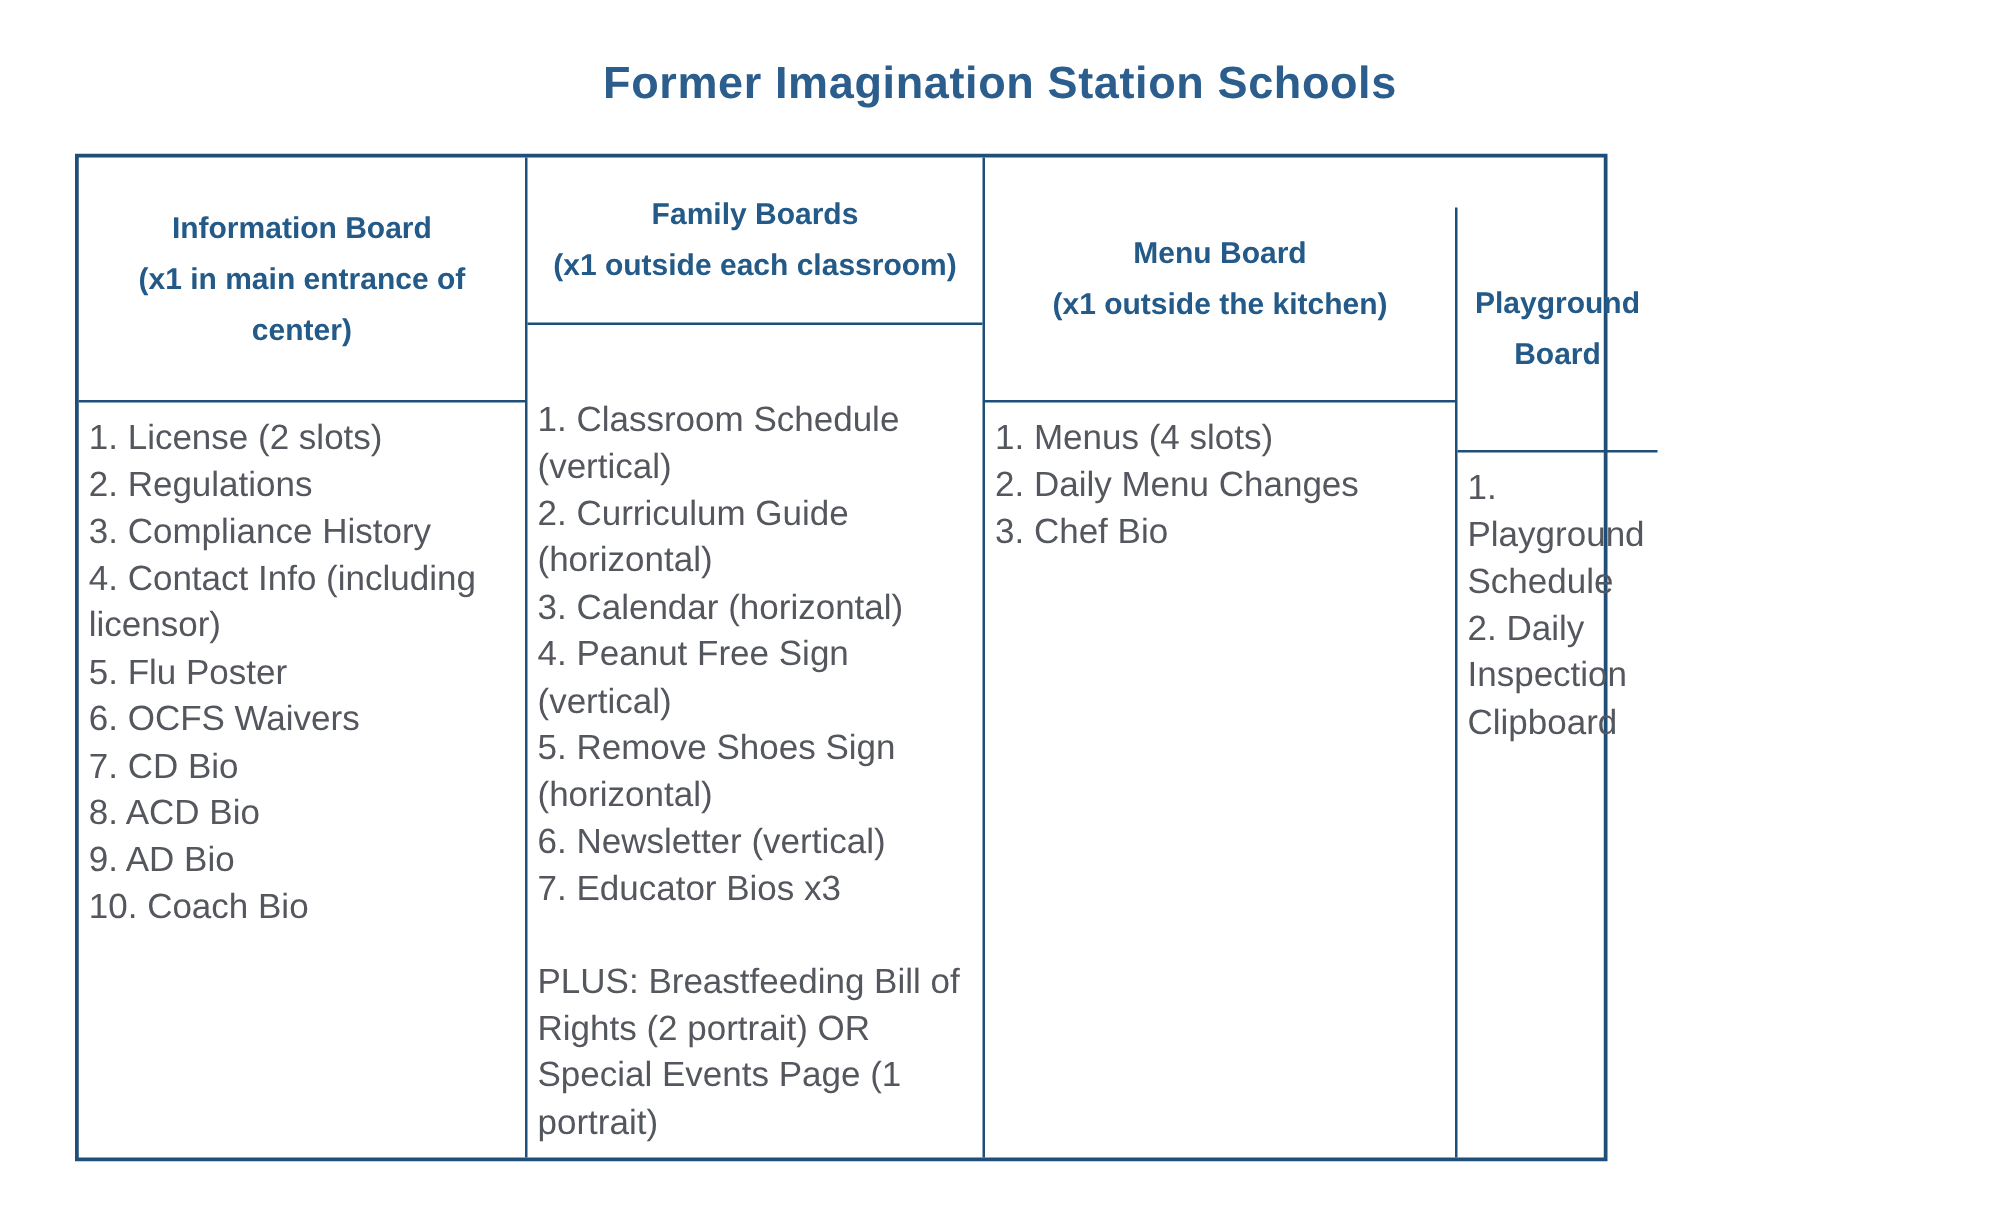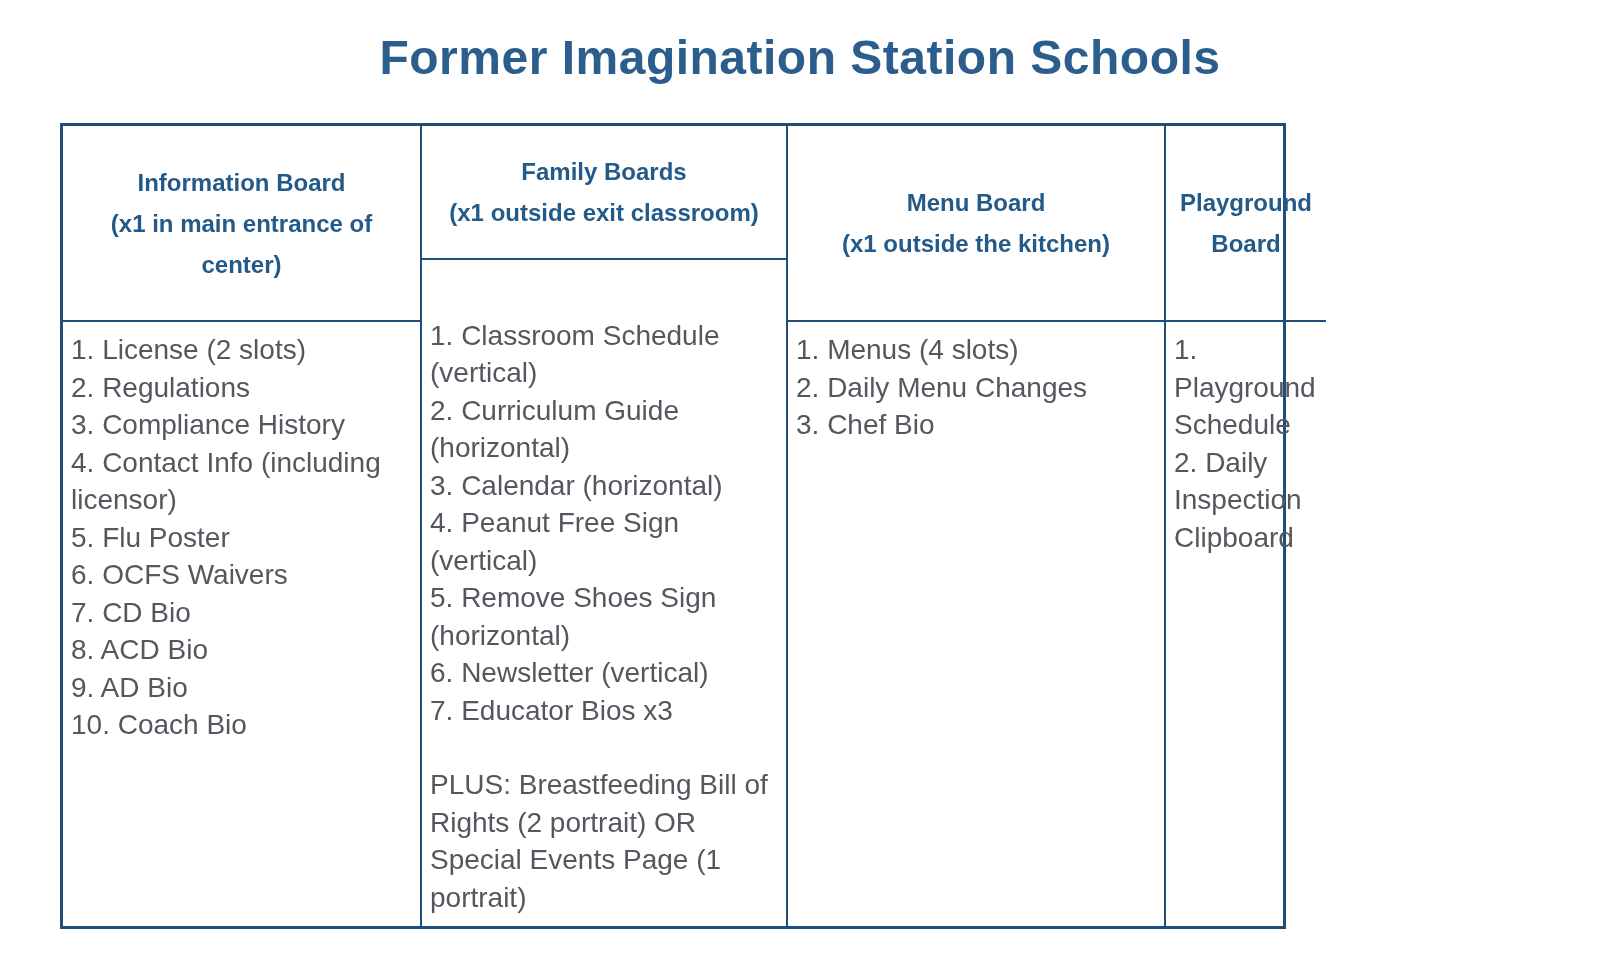--- a/index.html
+++ b/index.html
@@ -5,24 +5,24 @@
   html, body {
     margin: 0;
     padding: 0;
     background: #ffffff;
     width: 1600px;
     height: 971px;
     font-family: "Liberation Sans", sans-serif;
     position: relative;
   }
   .page-title {
-    margin: 0;
+    margin: 15px;
     padding-top: 30px;
     text-align: center;
-    font-size: 48px;
+    font-size: 36px;
     font-weight: 800;
     letter-spacing: 0.5px;
     color: #2b5e8c;
   }
   .board-table {
     position: absolute;
     left: 60px;
     top: 123px;
     width: 1226px;
     height: 806px;
@@ -32,21 +32,21 @@
     background: #ffffff;
   }
   .board-col {
     box-sizing: border-box;
     display: flex;
     flex-direction: column;
   }
   .board-col.c0 { flex: 0 0 357px; }
   .board-col.c1 { flex: 0 0 366px; gap: 48px; }
   .board-col.c2 { flex: 0 0 378px; }
-  .board-col.c3 { flex: 1 1 auto; }
+  .board-col.c3 { flex: 1 1 auto; margin-top: 40px; }
   .board-col + .board-col { border-left: 2px solid #1f4e79; }
   .cell-header {
     box-sizing: border-box;
     height: 196px;
     border-bottom: 2px solid #1f4e79;
     display: flex;
     flex-direction: column;
     justify-content: center;
     align-items: center;
     text-align: center;
@@ -93,21 +93,21 @@
           <div class="cell-item">9. AD Bio</div>
           <div class="cell-item">10. Coach Bio</div>
         </div>
 
     </div>
   </div>
 
   <div class="board-col c1">
     <div class="cell-header">
       <div>Family Boards</div>
-      <div>(x1 outside exit classroom)</div>
+      <div>(x1 outside each classroom)</div>
     </div>
     <div class="cell-body">
       <div>
           <div class="cell-item">1. Classroom Schedule (vertical)</div>
           <div class="cell-item">2. Curriculum Guide (horizontal)</div>
           <div class="cell-item">3. Calendar (horizontal)</div>
           <div class="cell-item">4. Peanut Free Sign (vertical)</div>
           <div class="cell-item">5. Remove Shoes Sign (horizontal)</div>
           <div class="cell-item">6. Newsletter (vertical)</div>
           <div class="cell-item">7. Educator Bios x3</div>

